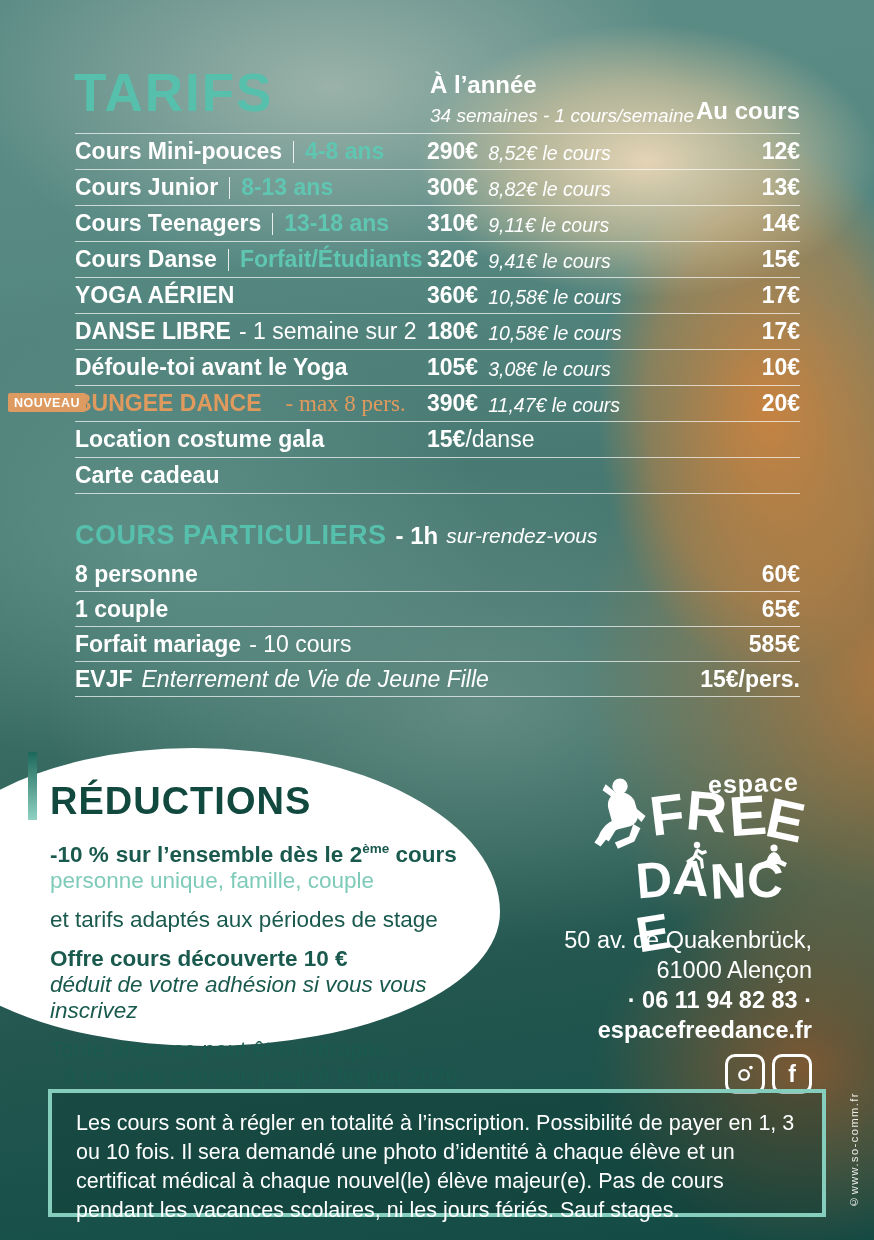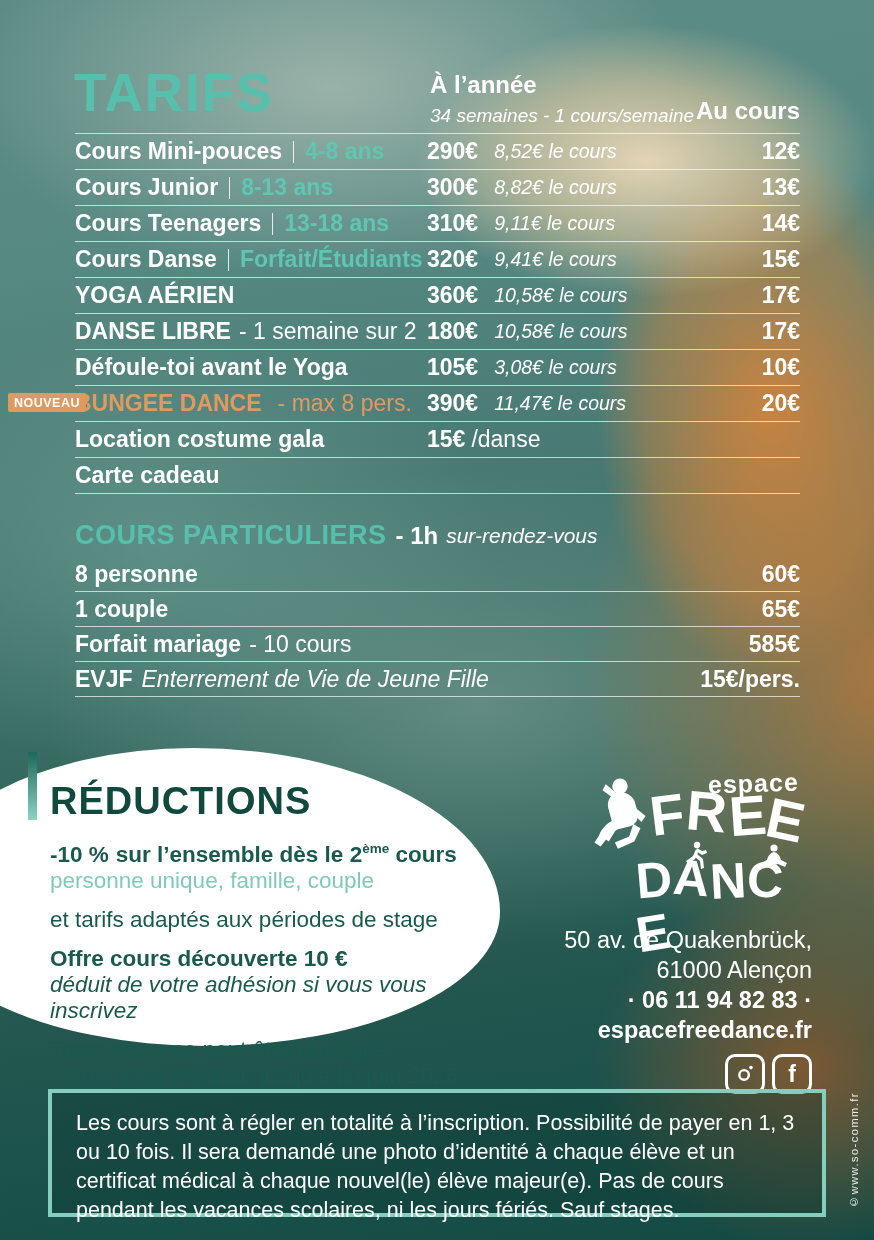--- a/index.html
+++ b/index.html
@@ -23,22 +23,22 @@
   .annual-sub{font-size:19px;font-style:italic;margin-top:6px;}
   .aucours-head{position:absolute;right:74px;top:97px;color:#fff;font-size:24px;font-weight:bold;}
   
   .table1{position:absolute;left:75px;top:133px;width:725px;border-top:1px solid rgba(255,255,255,0.68);}
   .t-row{position:relative;height:35px;display:flex;align-items:center;border-bottom:1px solid rgba(255,255,255,0.68);}
   .c-label{width:352px;display:flex;align-items:center;font-size:23px;font-weight:bold;color:#fff;white-space:nowrap;}
   .vdiv{width:0;height:22px;border-left:1.5px solid rgba(255,255,255,0.85);margin:0 11px;}
   .d-teal{color:#5fc6b2;font-weight:bold;}
   .d-white{font-weight:normal;margin-left:8px;}
   .name-orange{color:#e09a5e;}
-  .d-orange{color:#e09a5e;font-weight:normal;margin-left:16px;}
-  .c-annual{flex:1;display:flex;align-items:center;color:#fff;font-size:23px;gap:6px;}
+  .d-orange{color:#e09a5e;font-weight:normal;margin-left:24px;font-family:Liberation Serif, serif;}
+  .c-annual{flex:1;display:flex;align-items:flex-end;color:#fff;font-size:23px;}
   .c-annual .price{font-weight:bold;}
   .c-annual .suffix{font-weight:normal;}
   .c-annual .per{font-style:italic;font-size:19.5px;margin-left:10px;}
   .c-unit{width:80px;text-align:right;font-size:23px;font-weight:bold;color:#fff;}
   .badge{position:absolute;left:-67px;top:7px;background:#dd9b61;color:#fff;font-size:12.5px;font-weight:bold;
          padding:3px 6px 2px;border-radius:2px;letter-spacing:0.5px;}
   
   .private-head{position:absolute;left:75px;top:520px;display:flex;align-items:center;color:#fff;}
   .ph-title{font-size:27px;font-weight:bold;color:#57c0ac;letter-spacing:0.5px;}
   .ph-dur{font-size:24px;font-weight:bold;margin-left:9px;}

